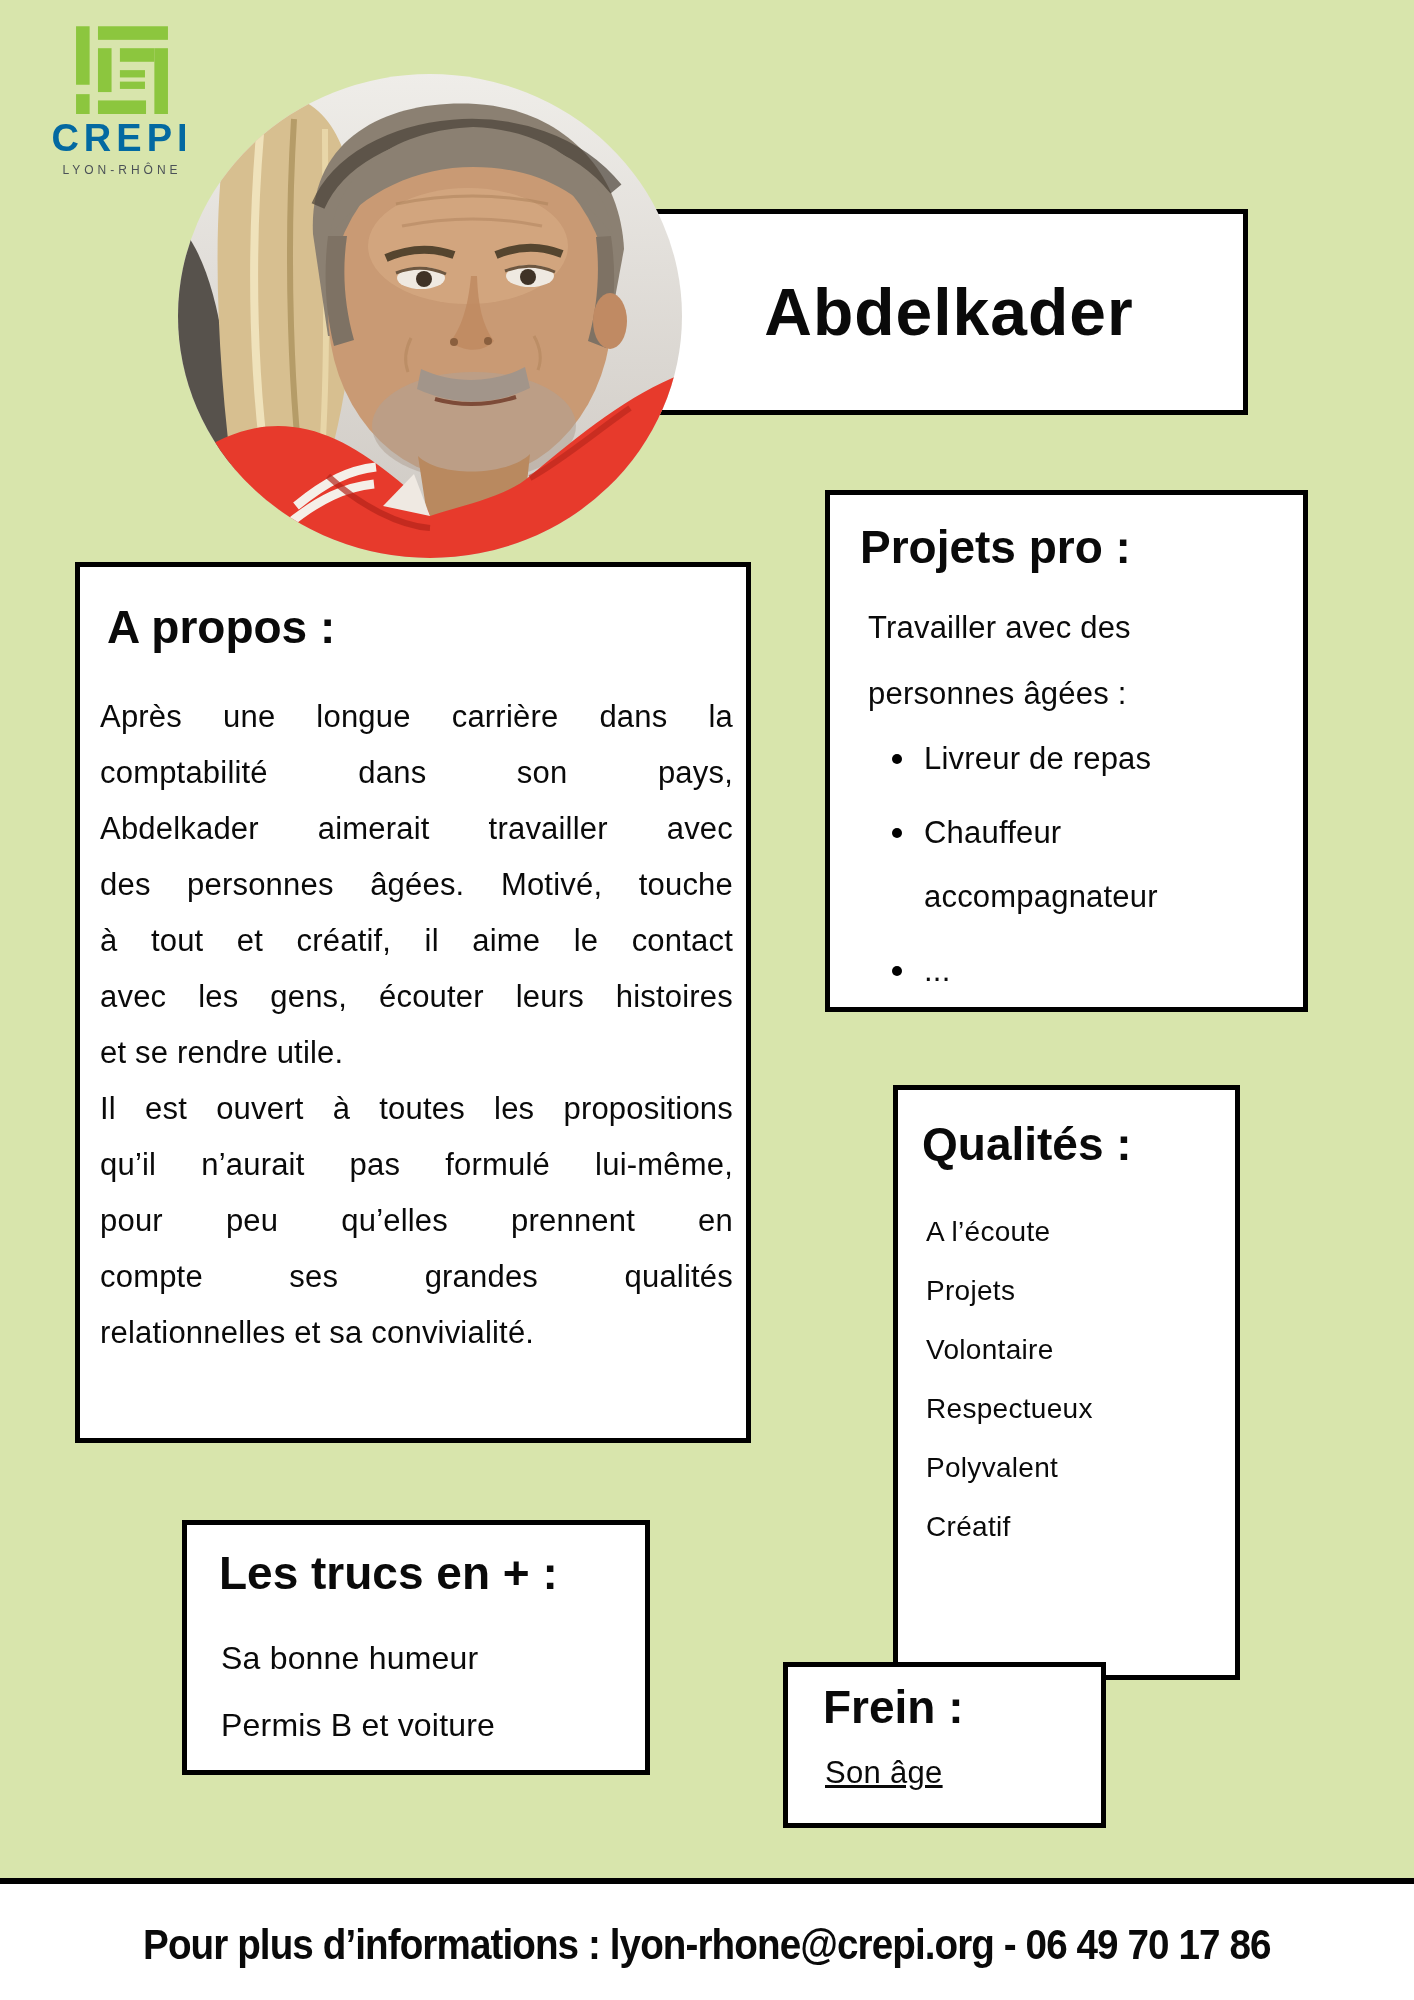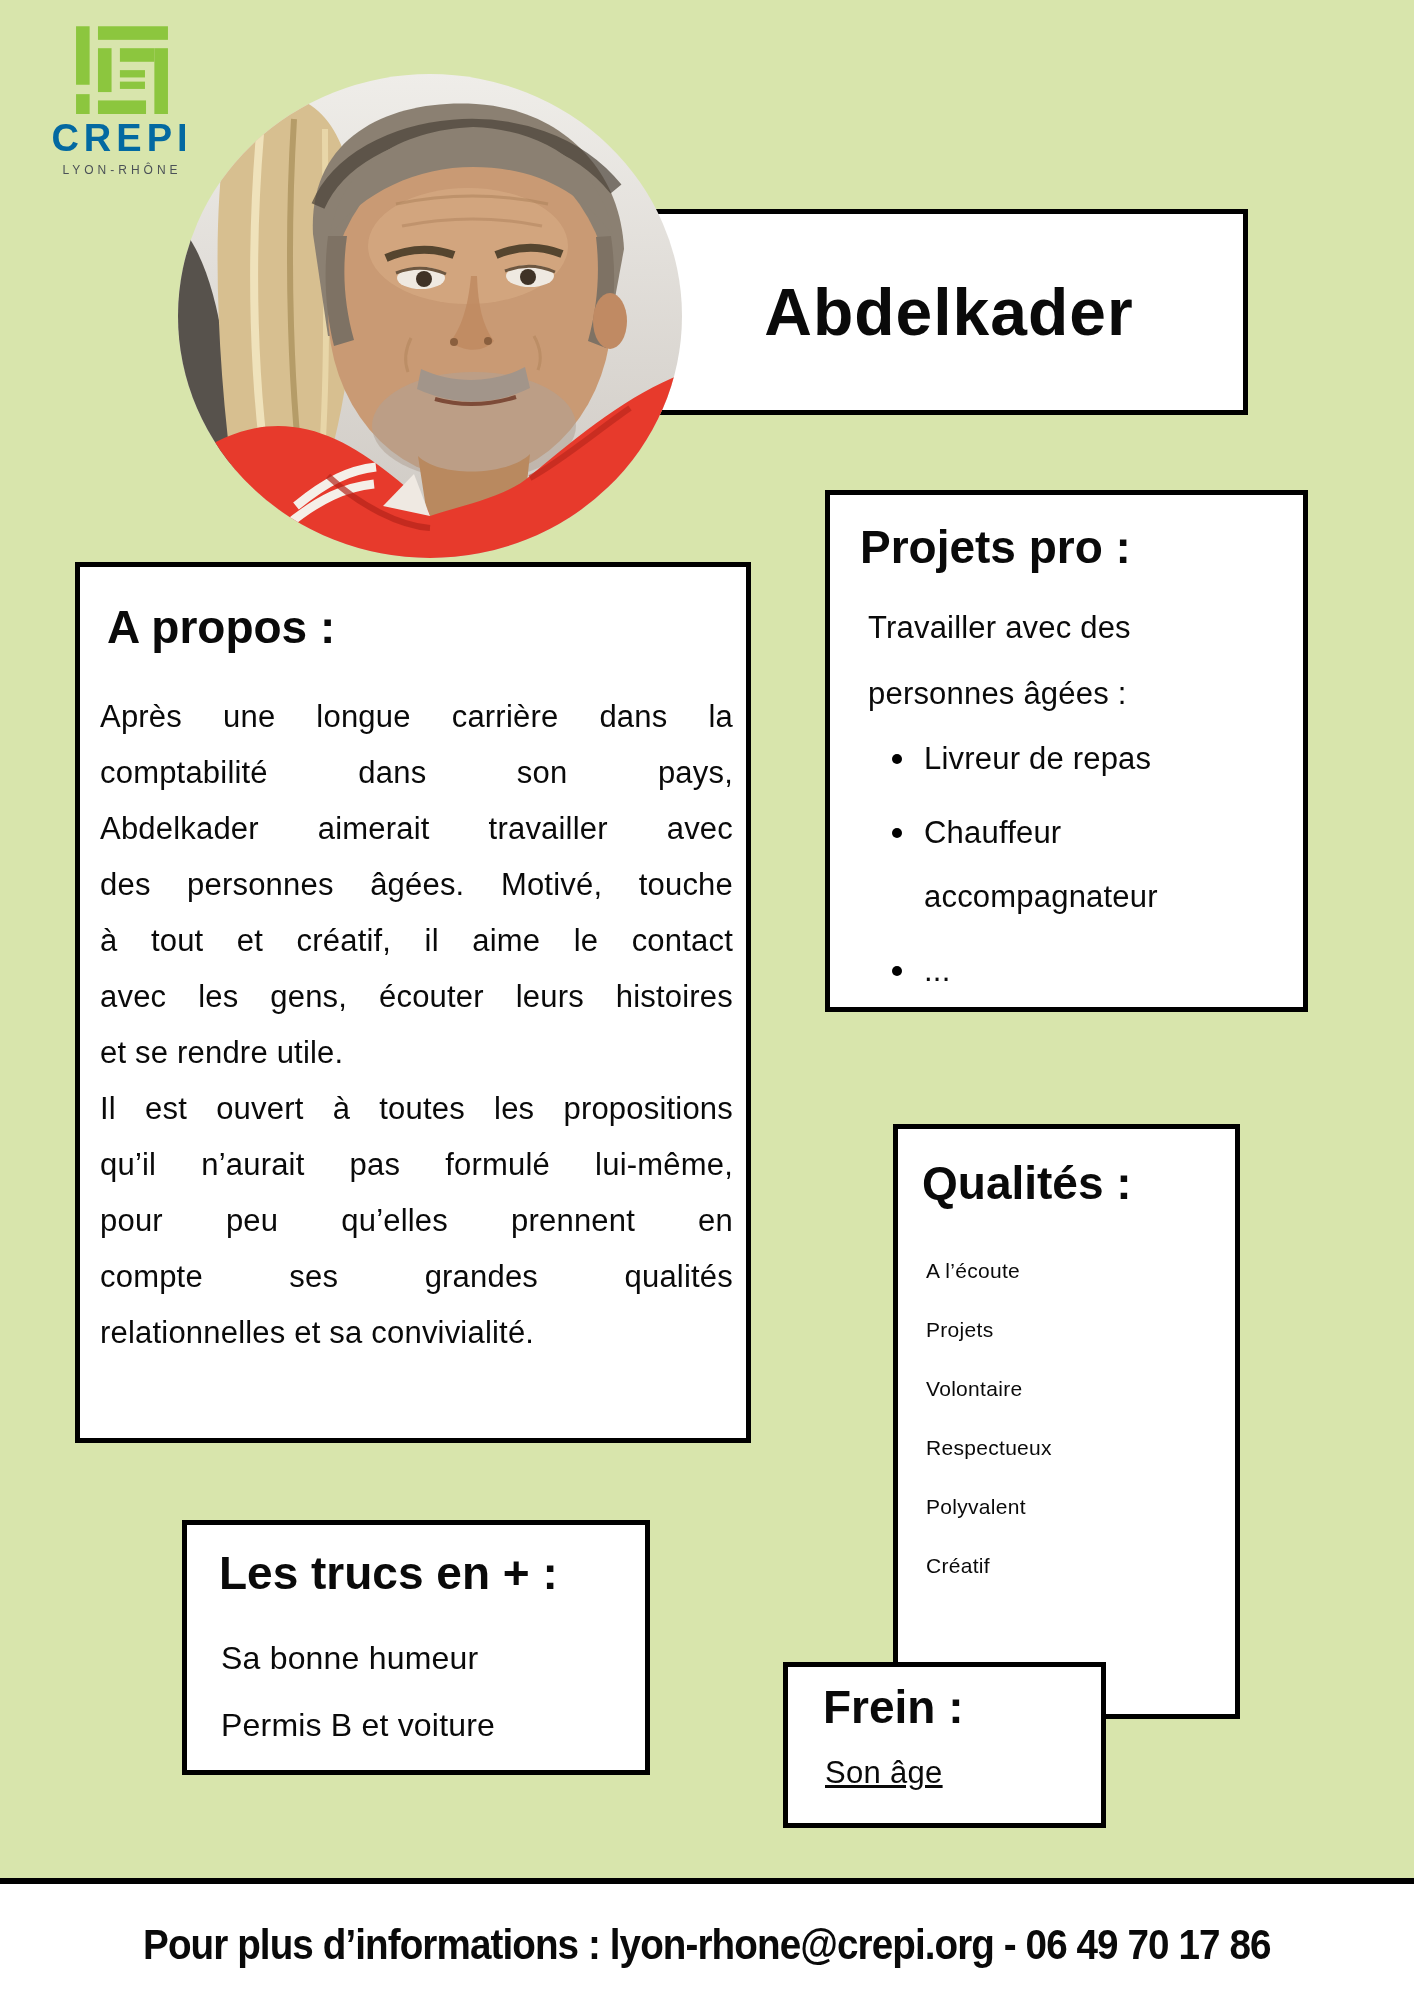--- a/index.html
+++ b/index.html
@@ -37,24 +37,24 @@
   #projets-box{left:825px;top:490px;width:483px;height:522px;}
   #projets-title{left:30px;top:26px;}
   #projets-intro{position:absolute;left:38px;top:100px;width:345px;
                  font-size:31px;line-height:66px;letter-spacing:.2px;}
   #projets-list{position:absolute;left:62px;top:232px;width:370px;}
   .bullet-row{display:flex;margin-bottom:10px;}
   .dot{width:10px;height:10px;border-radius:50%;background:#000;flex:none;margin:27px 22px 0 0;}
   .bullet-text{font-size:31px;line-height:64px;letter-spacing:.2px;}
 
   
-  #qualites-box{left:893px;top:1124px;width:347px;height:595px;padding-left:22px;}
+  #qualites-box{left:893px;top:1085px;width:347px;height:595px;padding-left:22px;}
   #qualites-title{left:24px;top:28px;}
   #qualites-list{position:absolute;left:28px;top:112px;}
-  .quality-item{font-size:21px;line-height:59px;letter-spacing:.3px;}
+  .quality-item{font-size:28px;line-height:59px;letter-spacing:.3px;}
 
   
   #trucs-box{left:182px;top:1520px;width:468px;height:255px;}
   #trucs-title{left:32px;top:22px;}
   #trucs-list{position:absolute;left:34px;top:100px;}
   .extra-item{font-size:32px;line-height:67px;letter-spacing:.2px;}
 
   
   #frein-box{left:783px;top:1662px;width:323px;height:166px;padding-left:44px;}
   #frein-title{left:35px;top:14px;}

